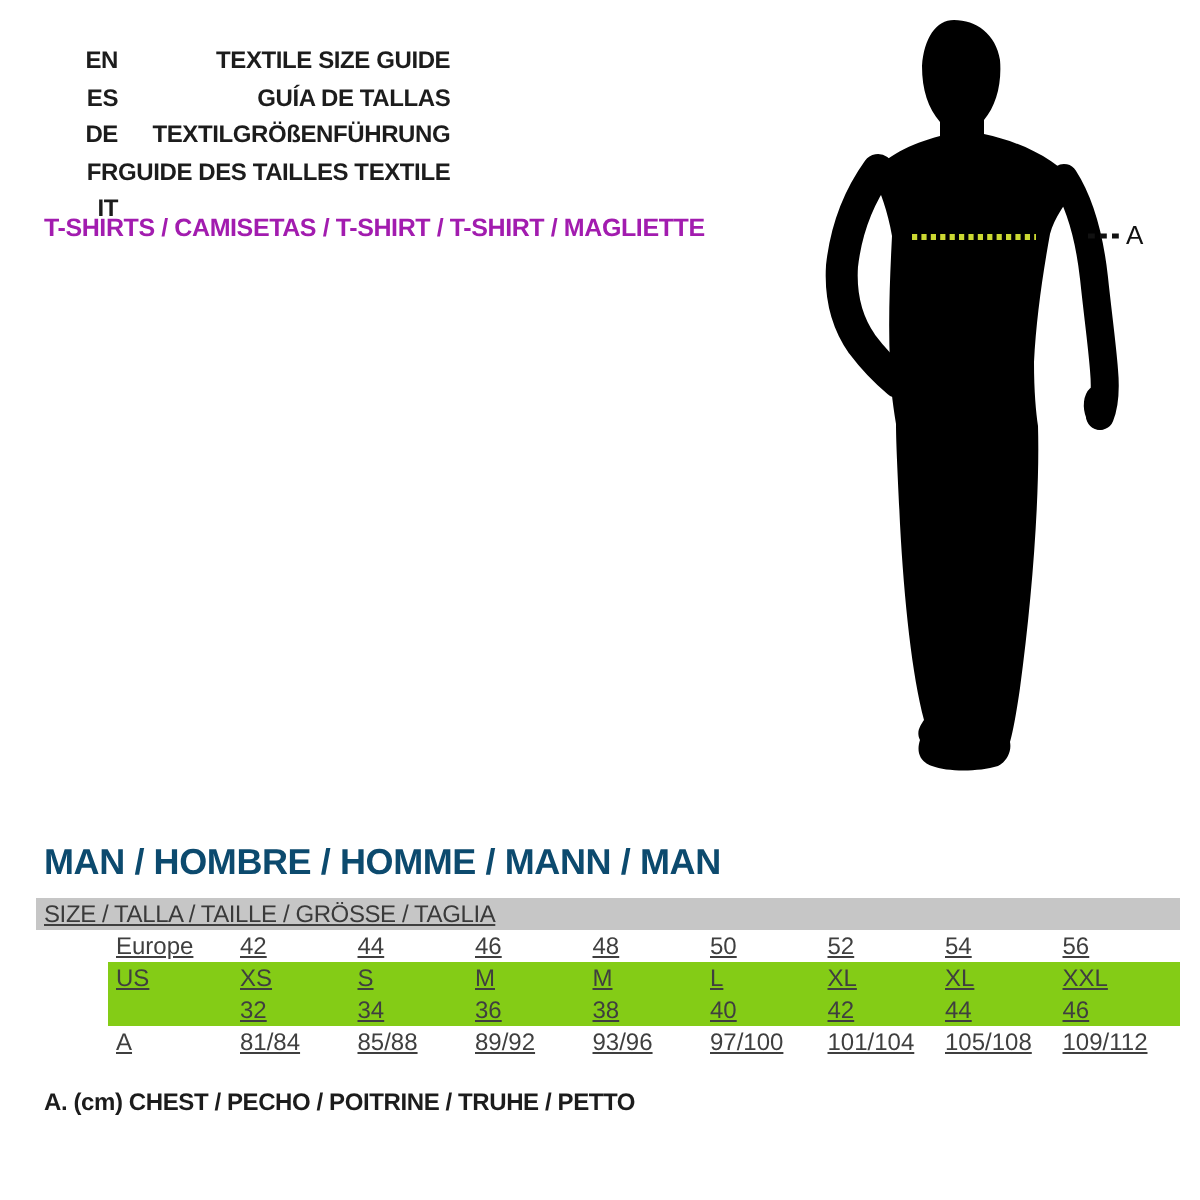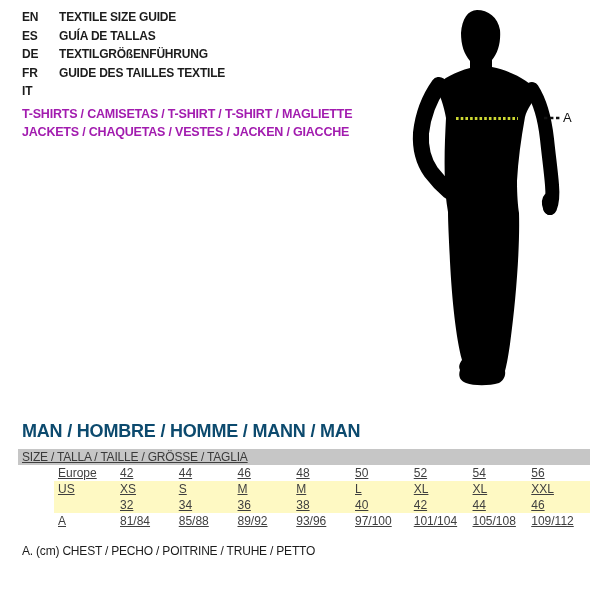--- a/index.html
+++ b/index.html
@@ -5,21 +5,21 @@
   html,body{margin:0;padding:0;}
   body{
     width:600px;height:600px;position:relative;overflow:hidden;
     background:#ffffff;
     font-family:"Liberation Sans","DejaVu Sans",sans-serif;
     -webkit-font-smoothing:antialiased;
   }
   .abs{position:absolute;}
 
   
-  .lang-list{left:22px;top:8px;}
+  .lang-list{left:22px;top:21px;text-align:right;}
   .lang-row{display:grid;grid-template-columns:37px auto;line-height:18.5px;}
   .lang-row span{font-size:12px;font-weight:700;color:#1c1c1c;letter-spacing:-0.2px;white-space:nowrap;}
 
   
   .categories{left:22px;top:105px;}
   .categories div{font-size:12.5px;font-weight:700;color:#a21caf;line-height:18px;letter-spacing:-0.2px;white-space:nowrap;}
 
   
   .figure-wrap{left:390px;top:0;width:210px;height:400px;}
   .measure-a{left:563px;top:110px;font-size:13px;color:#111;font-weight:400;}
@@ -29,24 +29,24 @@
 
   
   .size-table{left:18px;top:449px;width:572px;font-size:12px;color:#3f3f3f;text-decoration:underline;}
   .size-table .thead{
     background:#c6c6c6;height:16px;line-height:16px;
     padding-left:4px;color:#3a3a3a;letter-spacing:-0.2px;white-space:nowrap;
   }
   .trow{display:grid;grid-template-columns:66px repeat(8,1fr);height:16px;line-height:16px;align-items:center;margin-left:36px;}
   .trow .rlabel{padding-left:4px;text-align:left;}
   .trow .cell{}
-  .trow.band{background:#fef9c3;}
+  .trow.band{background:#84cc16;}
 
   
-  .footer-note{left:22px;top:544px;font-size:12px;font-weight:400;color:#1c1c1c;letter-spacing:-0.2px;}
+  .footer-note{left:22px;top:544px;font-size:12px;font-weight:700;color:#1c1c1c;letter-spacing:-0.2px;}
 </style>
 </head>
 <body>
 
 <div class="abs lang-list">
   <div class="lang-row">
     <span>EN</span>
     <span>TEXTILE SIZE GUIDE</span>
   </div>
   <div class="lang-row">
@@ -61,21 +61,20 @@
     <span>FR</span>
     <span>GUIDE DES TAILLES TEXTILE</span>
   </div>
   <div class="lang-row">
     <span>IT</span>
   </div>
 </div>
 
 <div class="abs categories">
   <div>T-SHIRTS / CAMISETAS / T-SHIRT / T-SHIRT / MAGLIETTE</div>
-  <div>JACKETS / CHAQUETAS / VESTES / JACKEN / GIACCHE</div>
 </div>
 
 <div class="abs figure-wrap">
   <svg width="210" height="400" viewBox="390 0 210 400" xmlns="http://www.w3.org/2000/svg">
 
     <path fill="#000000" d="
       M477,10
       C488,10 498,17 500,30
       C501,42 498,53 492,60
       L492,67

